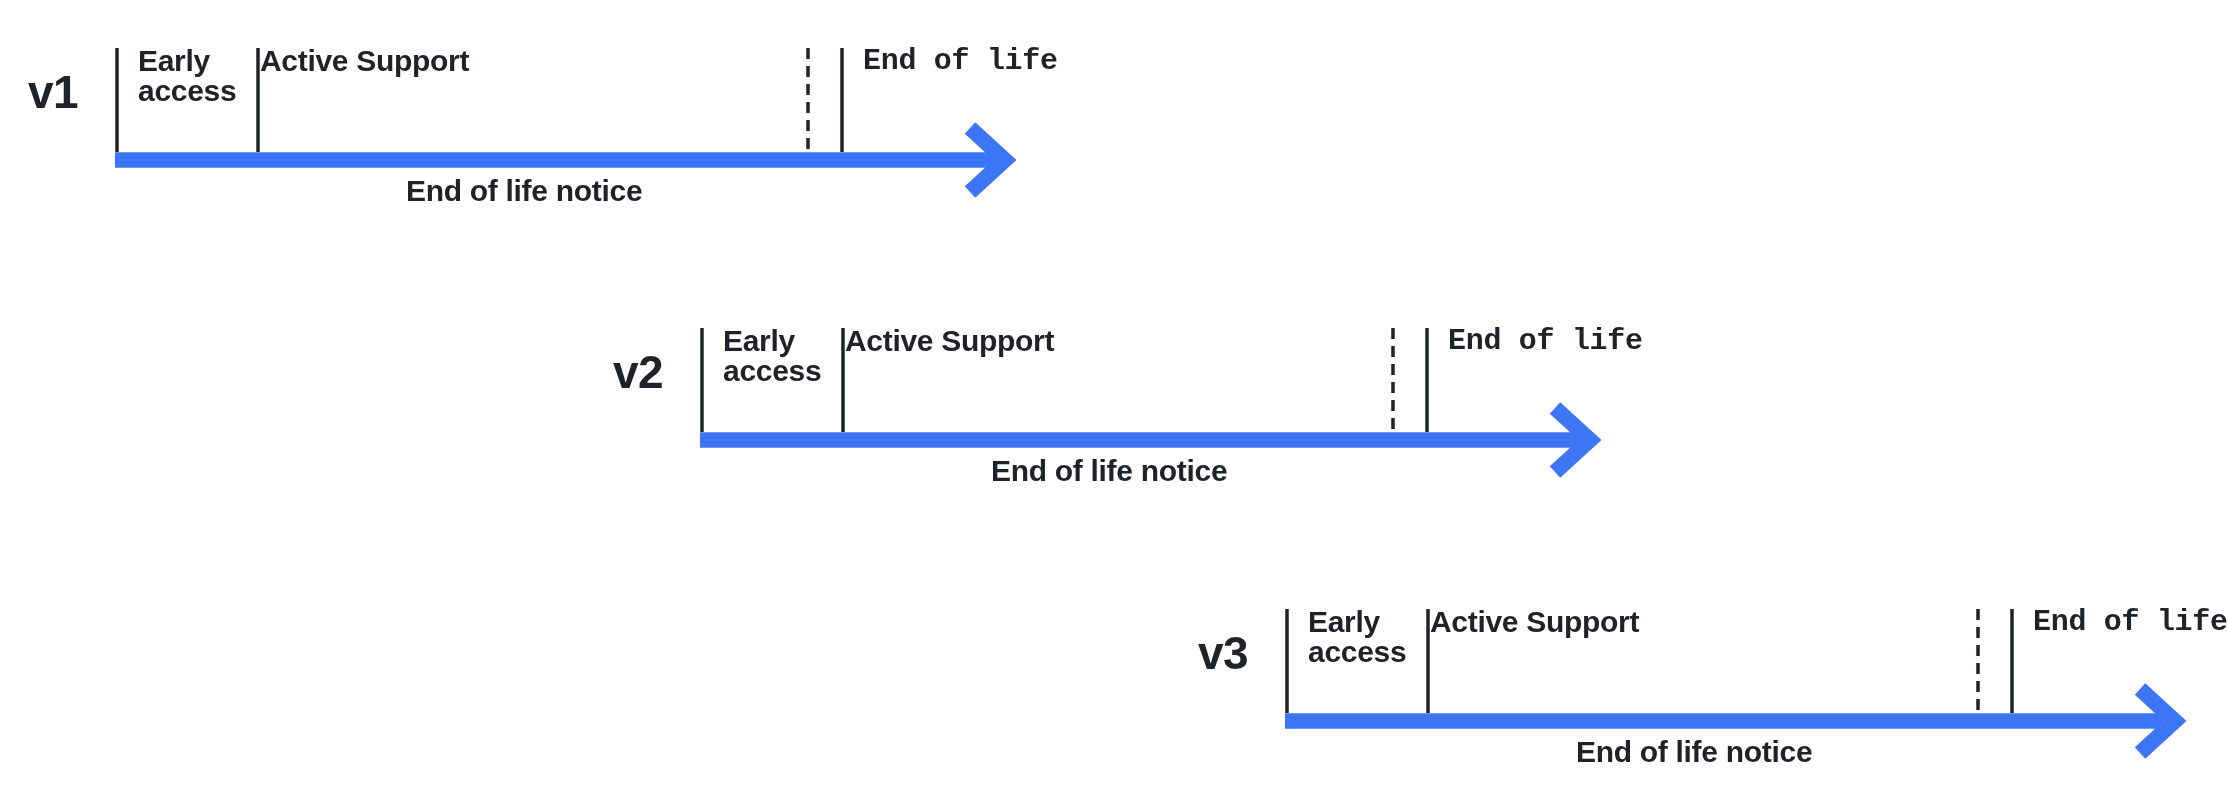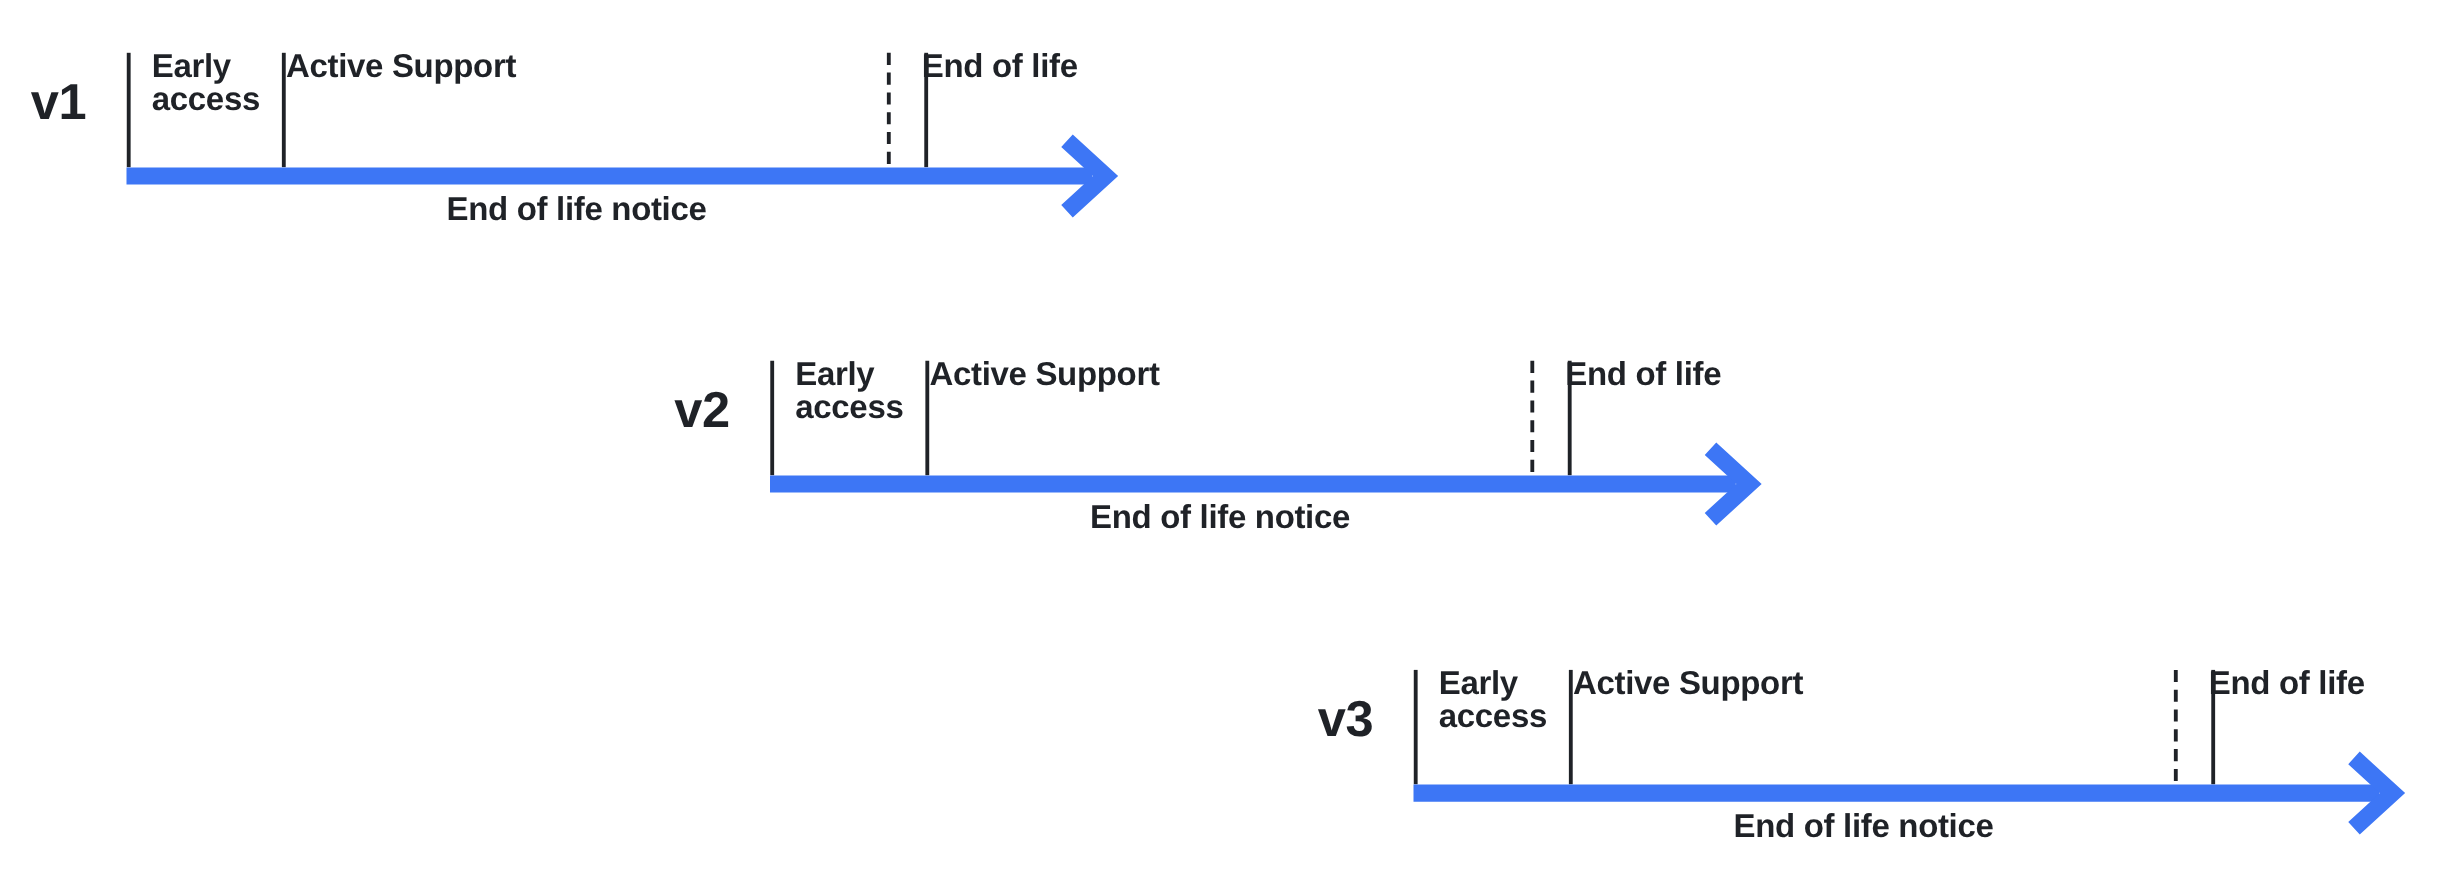--- a/index.html
+++ b/index.html
@@ -58,21 +58,21 @@
     position: absolute;
     top: 46px;
     font-size: 30px;
     font-weight: 700;
     line-height: 30px;
     color: var(--ink, #1F2227);
     letter-spacing: -0.3px;
   }
   .lbl.early  { left: 138px; width: 132px; }
   .lbl.active { left: 260px; white-space: nowrap; }
-  .lbl.eol    { left: 838px; white-space: nowrap; }
+  .lbl.eol    { left: 863px; white-space: nowrap; font-family: Liberation Mono, monospace; }
   .lbl.notice {
     top: 176px;
     left: 406px;
     width: 400px;
     white-space: nowrap;
   }
 </style>
 </head>
 <body>
 

